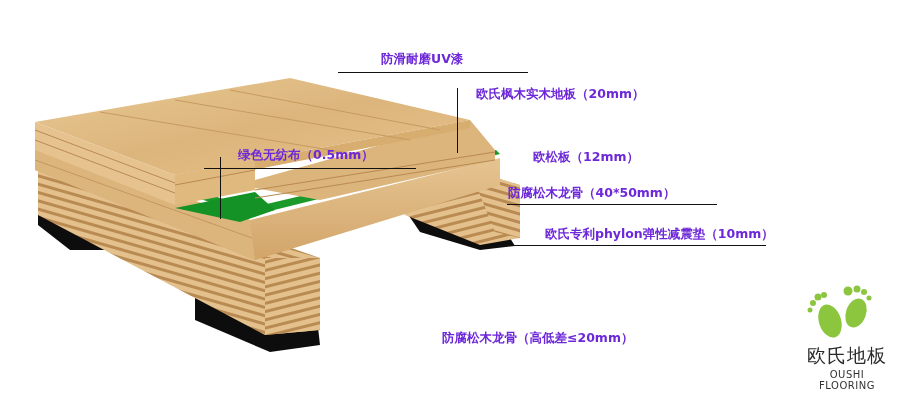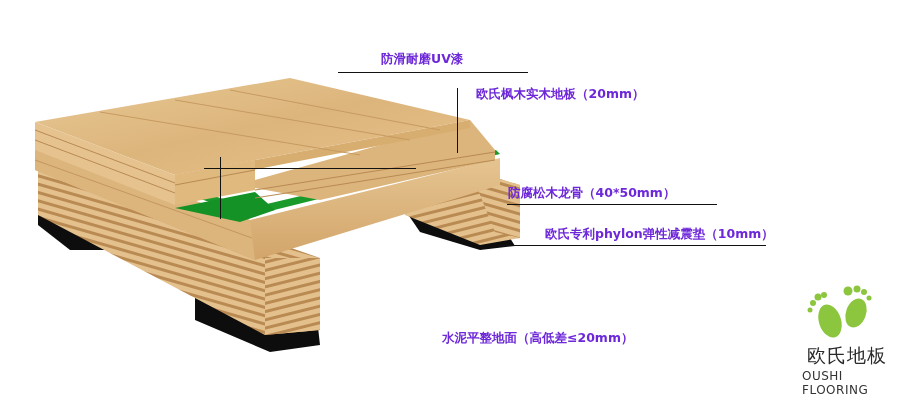--- a/index.html
+++ b/index.html
@@ -5,22 +5,22 @@
   html, body { margin:0; padding:0; background:#ffffff; }
   body { width:907px; height:409px; position:relative; overflow:hidden;
          font-family:"DejaVu Sans", "Liberation Sans", sans-serif; }
   .scene { position:absolute; left:0; top:0; width:907px; height:409px; }
   .label { position:absolute; font-size:12.5px; font-weight:bold; color:#6d28d9; white-space:nowrap; line-height:16px; }
   .hline { position:absolute; height:1px; background:#111; }
   .vline { position:absolute; width:1px; background:#111; }
   .logo { position:absolute; left:790px; top:283px; width:90px; height:110px;margin-left:12px; }
   .logo-cn { position:absolute; left:0; top:60px; width:90px; text-align:center;
              font-size:19px; color:#2a2a2a; letter-spacing:1px; font-family:"DejaVu Sans", sans-serif; }
-  .logo-en { position:absolute; left:0; top:86px; width:90px; text-align:left;
-             font-size:12px; color:#333; letter-spacing:0.5px; word-spacing:9px; font-family:"DejaVu Sans", sans-serif; }
+  .logo-en { position:absolute; left:0; top:86px; width:90px; text-align:center;
+             font-size:10px; color:#333; letter-spacing:0.5px; word-spacing:9px; font-family:"DejaVu Sans", sans-serif; }
 </style>
 </head>
 <body>
 
 <div class="scene">
   <svg width="907" height="409" viewBox="0 0 907 409">
     <defs>
       <linearGradient id="topWood" x1="0" y1="0" x2="1" y2="1">
         <stop offset="0" stop-color="#e9c995"></stop>
         <stop offset="0.5" stop-color="#dcb57c"></stop>
@@ -91,29 +91,31 @@
 
   
   <div class="hline" style="left:338px; top:72px; width:190px;"></div>
   <div class="label" style="left:381px; top:51px;">防滑耐磨UV漆</div>
 
   <div class="vline" style="left:457px; top:88px; height:65px;"></div>
   <div class="label" style="left:462px; top:86px;margin-left:14px;">欧氏枫木实木地板（20mm）</div>
 
   <div class="hline" style="left:204px; top:168px; width:212px;"></div>
   <div class="vline" style="left:220px; top:157px; height:62px;"></div>
+  <div class="label" style="left:238px; top:147px;">绿色无纺布（0.5mm）</div>
 
+  <div class="label" style="left:533px; top:149px;">欧松板（12mm）</div>
 
   <div class="hline" style="left:507px; top:204px; width:210px;"></div>
   <div class="label" style="left:508px; top:185px;">防腐松木龙骨（40*50mm）</div>
 
   <div class="hline" style="left:498px; top:245px; width:268px;"></div>
   <div class="label" style="left:545px; top:226px;">欧氏专利phylon弹性减震垫（10mm）</div>
 
-  <div class="label" style="left:442px; top:330px;">水泥平整地面（高低差≤20mm）</div>
+  <div class="label" style="left:442px; top:330px;">防腐松木龙骨（高低差≤20mm）</div>
 
   
   <div class="logo">
     <svg width="90" height="58" viewBox="0 0 90 58">
 
       <ellipse cx="28" cy="38" rx="11" ry="17" fill="#8cc63f" transform="rotate(-18 28 38)"></ellipse>
       <circle cx="16" cy="14" r="3.5" fill="#8cc63f"></circle>
       <circle cx="11" cy="20" r="3" fill="#8cc63f"></circle>
       <circle cx="8" cy="27" r="2.5" fill="#8cc63f"></circle>
       <circle cx="22" cy="12" r="3" fill="#8cc63f"></circle>

